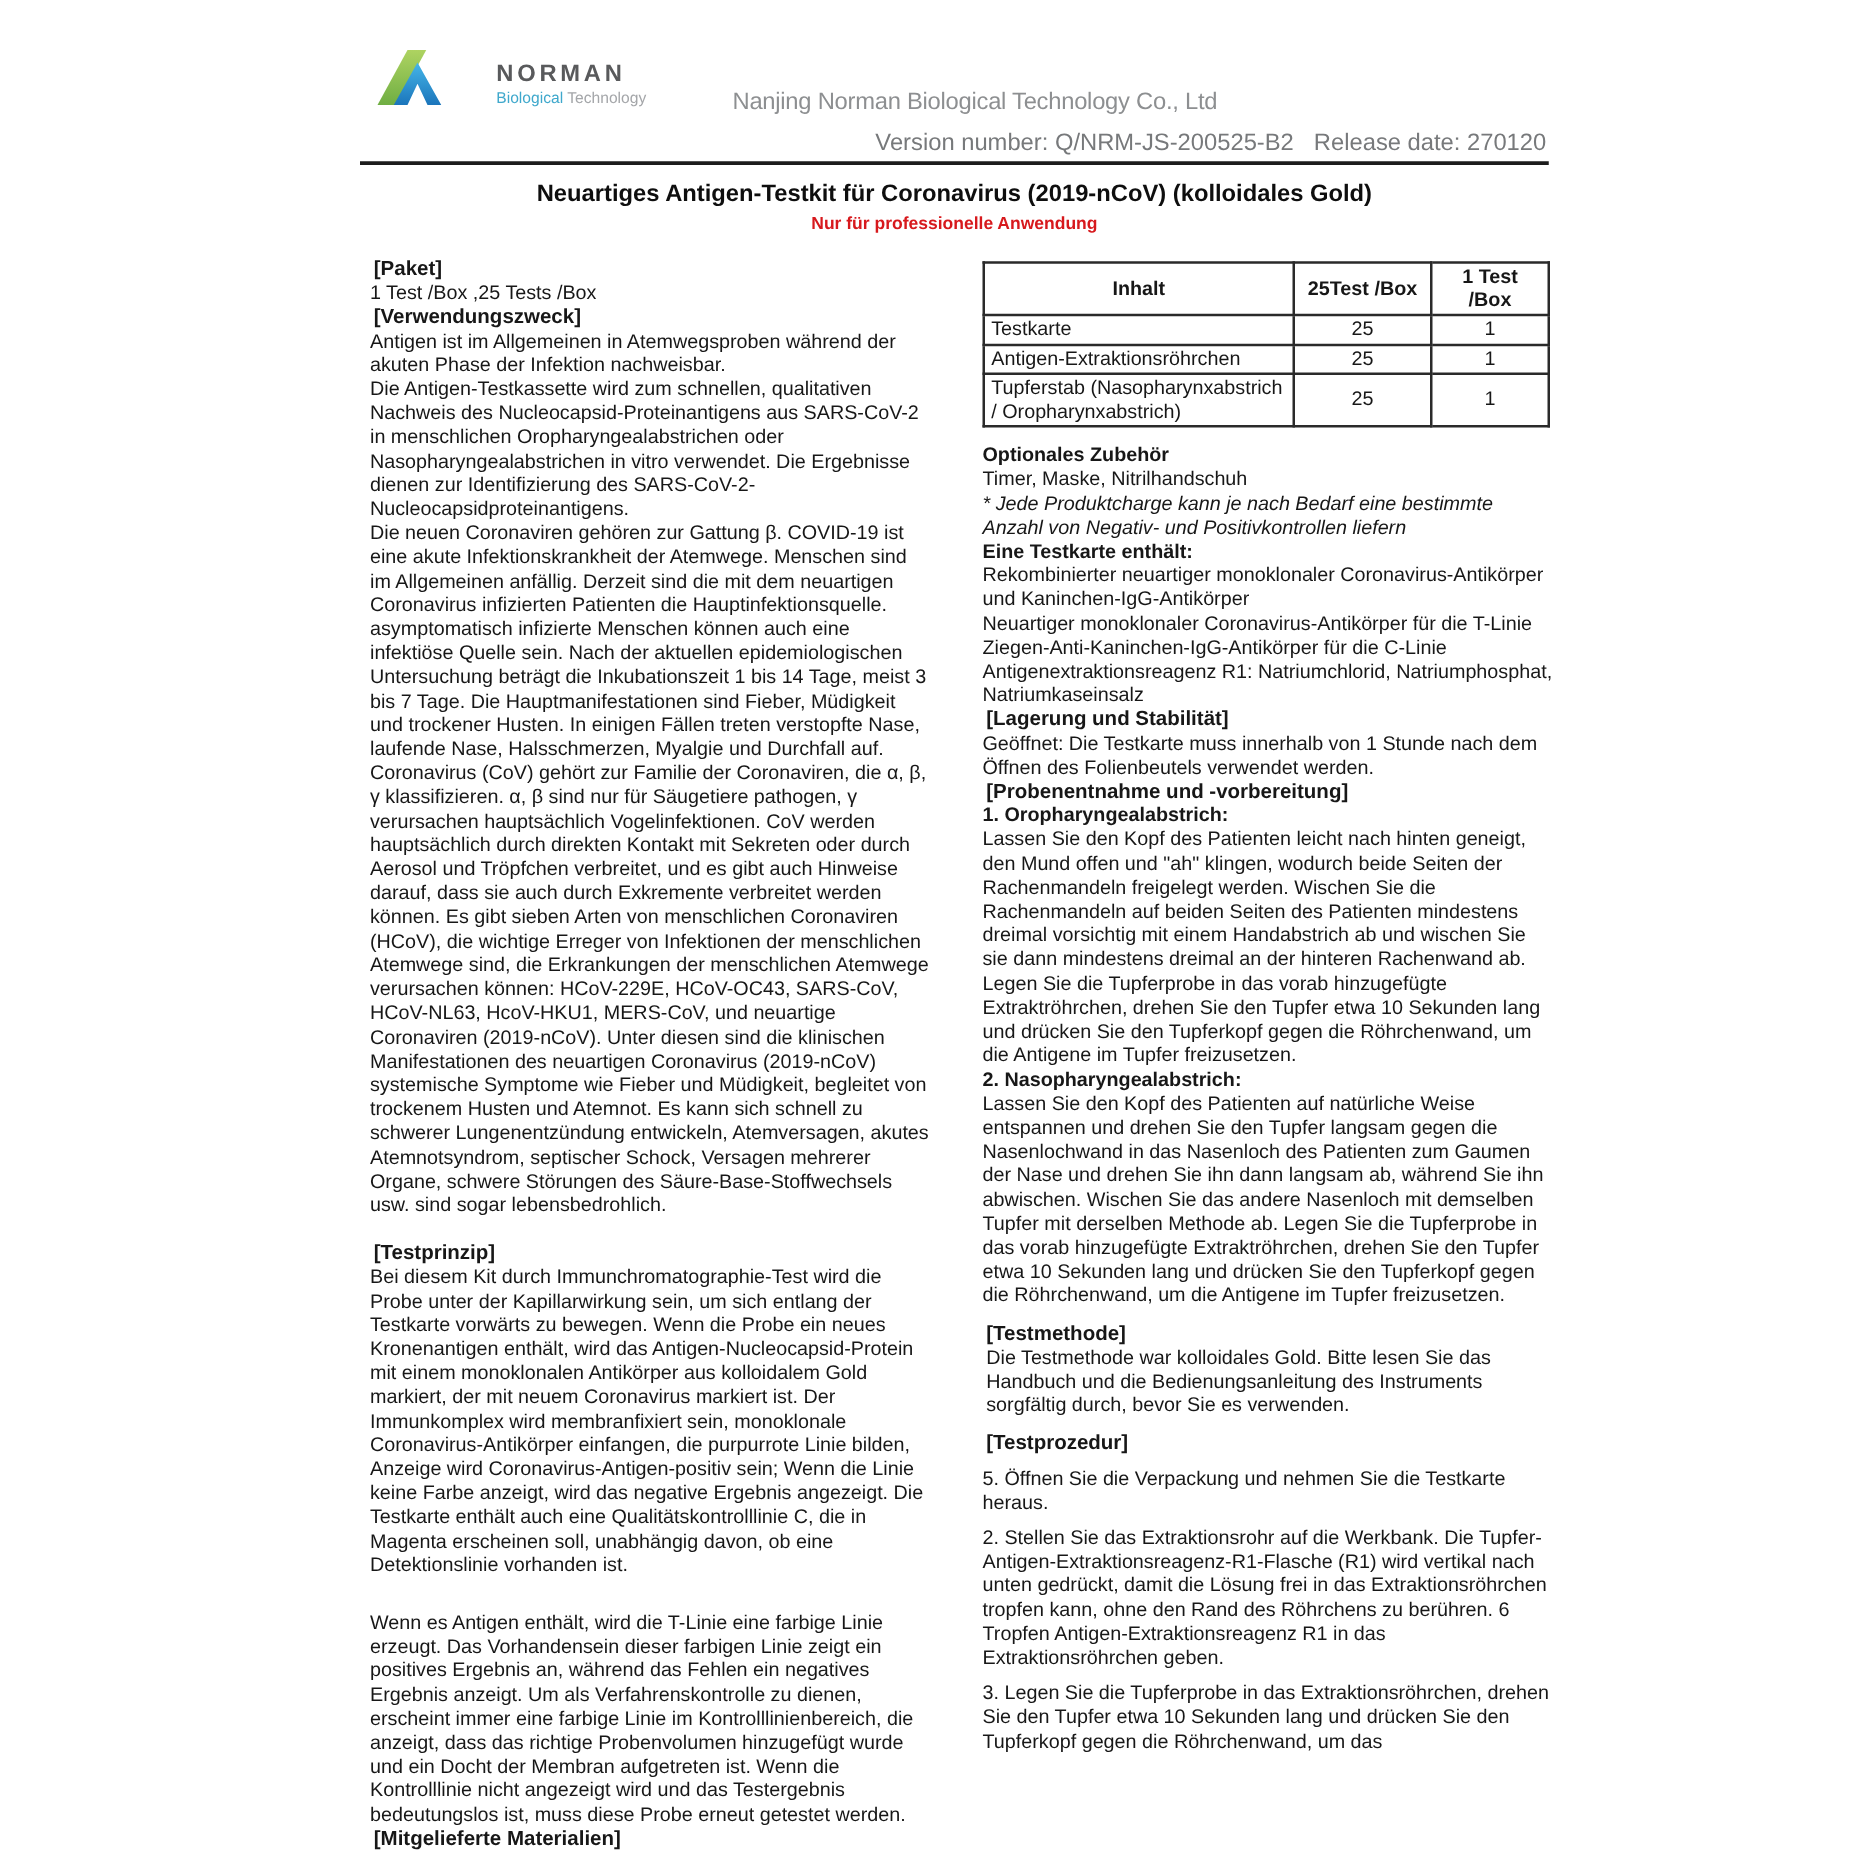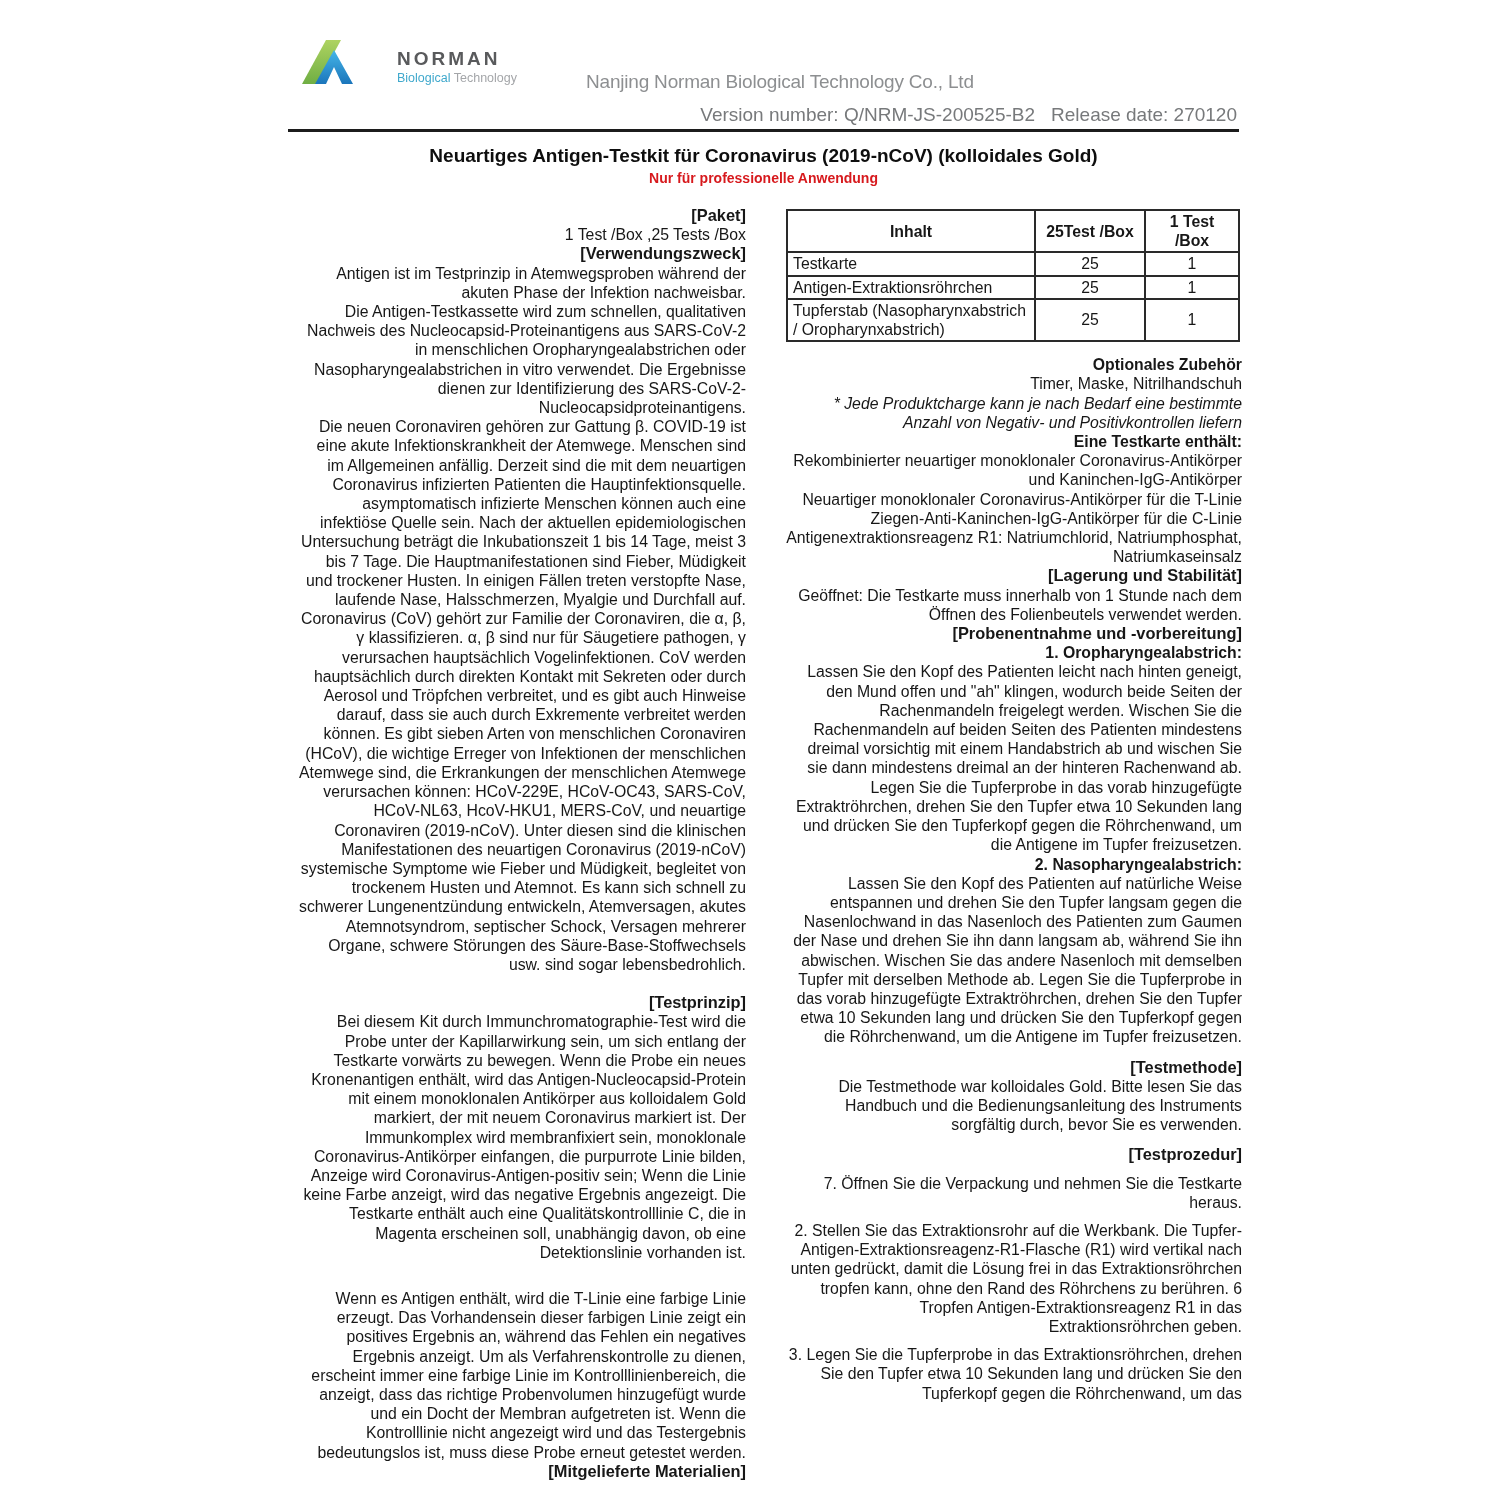--- a/index.html
+++ b/index.html
@@ -26,21 +26,21 @@
   .subtitle{
     position:absolute;left:288px;top:170px;width:951px;text-align:center;
     font-size:14px;font-weight:bold;color:#d7191d;
   }
   .columns{
     position:absolute;left:296px;top:206px;width:946px;display:flex;gap:40px;
     font-size:15.8px;line-height:19.2px;
   }
   .col-l{width:450px;flex:none;}
   .col-r{width:456px;flex:none;}
-  p{margin:0;text-align:right;}
+  p{margin:0;}
   .bh{font-weight:bold;font-size:16.4px;padding-left:3px;}
   .sh{font-weight:bold;}
   .pi{font-style:italic;}
   .gap{height:19px;}
   .gap-lg{height:27px;}
   .gap-sm{height:11px;}
   .step{margin-top:9px;}
   table.tbl{
     border-collapse:collapse;width:452px;table-layout:fixed;margin:3px 0 13px 0;
   }
@@ -86,21 +86,21 @@
 
 <div class="title">Neuartiges Antigen-Testkit für Coronavirus (2019-nCoV) (kolloidales Gold)</div>
 <div class="subtitle">Nur für professionelle Anwendung</div>
 
 <div class="columns">
 
   <div class="col-l">
     <p class="bh">[Paket]</p>
     <p>1 Test /Box ,25 Tests /Box</p>
     <p class="bh">[Verwendungszweck]</p>
-    <p>Antigen ist im Testprinzip in Atemwegsproben während der akuten Phase der Infektion nachweisbar.</p>
+    <p>Antigen ist im Allgemeinen in Atemwegsproben während der akuten Phase der Infektion nachweisbar.</p>
     <p>Die Antigen-Testkassette wird zum schnellen, qualitativen Nachweis des Nucleocapsid-Proteinantigens aus SARS-CoV-2 in menschlichen Oropharyngealabstrichen oder Nasopharyngealabstrichen in vitro verwendet. Die Ergebnisse dienen zur Identifizierung des SARS-CoV-2-Nucleocapsidproteinantigens.</p>
     <p>Die neuen Coronaviren gehören zur Gattung β. COVID-19 ist eine akute Infektionskrankheit der Atemwege. Menschen sind im Allgemeinen anfällig. Derzeit sind die mit dem neuartigen Coronavirus infizierten Patienten die Hauptinfektionsquelle. asymptomatisch infizierte Menschen können auch eine infektiöse Quelle sein. Nach der aktuellen epidemiologischen Untersuchung beträgt die Inkubationszeit 1 bis 14 Tage, meist 3 bis 7 Tage. Die Hauptmanifestationen sind Fieber, Müdigkeit und trockener Husten. In einigen Fällen treten verstopfte Nase, laufende Nase, Halsschmerzen, Myalgie und Durchfall auf.</p>
     <p>Coronavirus (CoV) gehört zur Familie der Coronaviren, die α, β, γ klassifizieren. α, β sind nur für Säugetiere pathogen, γ verursachen hauptsächlich Vogelinfektionen. CoV werden hauptsächlich durch direkten Kontakt mit Sekreten oder durch Aerosol und Tröpfchen verbreitet, und es gibt auch Hinweise darauf, dass sie auch durch Exkremente verbreitet werden können. Es gibt sieben Arten von menschlichen Coronaviren (HCoV), die wichtige Erreger von Infektionen der menschlichen Atemwege sind, die Erkrankungen der menschlichen Atemwege verursachen können: HCoV-229E, HCoV-OC43, SARS-CoV, HCoV-NL63, HcoV-HKU1, MERS-CoV, und neuartige Coronaviren (2019-nCoV). Unter diesen sind die klinischen Manifestationen des neuartigen Coronavirus (2019-nCoV) systemische Symptome wie Fieber und Müdigkeit, begleitet von trockenem Husten und Atemnot. Es kann sich schnell zu schwerer Lungenentzündung entwickeln, Atemversagen, akutes Atemnotsyndrom, septischer Schock, Versagen mehrerer Organe, schwere Störungen des Säure-Base-Stoffwechsels usw. sind sogar lebensbedrohlich.</p>
     <div class="gap"></div>
     <p class="bh">[Testprinzip]</p>
     <p>Bei diesem Kit durch Immunchromatographie-Test wird die Probe unter der Kapillarwirkung sein, um sich entlang der Testkarte vorwärts zu bewegen. Wenn die Probe ein neues Kronenantigen enthält, wird das Antigen-Nucleocapsid-Protein mit einem monoklonalen Antikörper aus kolloidalem Gold markiert, der mit neuem Coronavirus markiert ist. Der Immunkomplex wird membranfixiert sein, monoklonale Coronavirus-Antikörper einfangen, die purpurrote Linie bilden, Anzeige wird Coronavirus-Antigen-positiv sein; Wenn die Linie keine Farbe anzeigt, wird das negative Ergebnis angezeigt. Die Testkarte enthält auch eine Qualitätskontrolllinie C, die in Magenta erscheinen soll, unabhängig davon, ob eine Detektionslinie vorhanden ist.</p>
     <div class="gap-lg"></div>
     <p>Wenn es Antigen enthält, wird die T-Linie eine farbige Linie erzeugt. Das Vorhandensein dieser farbigen Linie zeigt ein positives Ergebnis an, während das Fehlen ein negatives Ergebnis anzeigt. Um als Verfahrenskontrolle zu dienen, erscheint immer eine farbige Linie im Kontrolllinienbereich, die anzeigt, dass das richtige Probenvolumen hinzugefügt wurde und ein Docht der Membran aufgetreten ist. Wenn die Kontrolllinie nicht angezeigt wird und das Testergebnis bedeutungslos ist, muss diese Probe erneut getestet werden.</p>
     <p class="bh">[Mitgelieferte Materialien]</p>
   </div>
@@ -149,18 +149,18 @@
     <p class="bh">[Probenentnahme und -vorbereitung]</p>
     <p class="sh">1. Oropharyngealabstrich:</p>
     <p>Lassen Sie den Kopf des Patienten leicht nach hinten geneigt, den Mund offen und "ah" klingen, wodurch beide Seiten der Rachenmandeln freigelegt werden. Wischen Sie die Rachenmandeln auf beiden Seiten des Patienten mindestens dreimal vorsichtig mit einem Handabstrich ab und wischen Sie sie dann mindestens dreimal an der hinteren Rachenwand ab. Legen Sie die Tupferprobe in das vorab hinzugefügte Extraktröhrchen, drehen Sie den Tupfer etwa 10 Sekunden lang und drücken Sie den Tupferkopf gegen die Röhrchenwand, um die Antigene im Tupfer freizusetzen.</p>
     <p class="sh">2. Nasopharyngealabstrich:</p>
     <p>Lassen Sie den Kopf des Patienten auf natürliche Weise entspannen und drehen Sie den Tupfer langsam gegen die Nasenlochwand in das Nasenloch des Patienten zum Gaumen der Nase und drehen Sie ihn dann langsam ab, während Sie ihn abwischen. Wischen Sie das andere Nasenloch mit demselben Tupfer mit derselben Methode ab. Legen Sie die Tupferprobe in das vorab hinzugefügte Extraktröhrchen, drehen Sie den Tupfer etwa 10 Sekunden lang und drücken Sie den Tupferkopf gegen die Röhrchenwand, um die Antigene im Tupfer freizusetzen.</p>
     <div class="gap-sm"></div>
     <p class="bh">[Testmethode]</p>
     <p style="padding-left:3px">Die Testmethode war kolloidales Gold. Bitte lesen Sie das Handbuch und die Bedienungsanleitung des Instruments sorgfältig durch, bevor Sie es verwenden.</p>
     <div class="gap-sm"></div>
     <p class="bh">[Testprozedur]</p>
-    <p class="step">7. Öffnen Sie die Verpackung und nehmen Sie die Testkarte heraus.</p>
+    <p class="step">5. Öffnen Sie die Verpackung und nehmen Sie die Testkarte heraus.</p>
     <p class="step">2. Stellen Sie das Extraktionsrohr auf die Werkbank. Die Tupfer-Antigen-Extraktionsreagenz-R1-Flasche (R1) wird vertikal nach unten gedrückt, damit die Lösung frei in das Extraktionsröhrchen tropfen kann, ohne den Rand des Röhrchens zu berühren. 6 Tropfen Antigen-Extraktionsreagenz R1 in das Extraktionsröhrchen geben.</p>
     <p class="step">3. Legen Sie die Tupferprobe in das Extraktionsröhrchen, drehen Sie den Tupfer etwa 10 Sekunden lang und drücken Sie den Tupferkopf gegen die Röhrchenwand, um das</p>
   </div>
 
 </div>
 
 </body></html>

